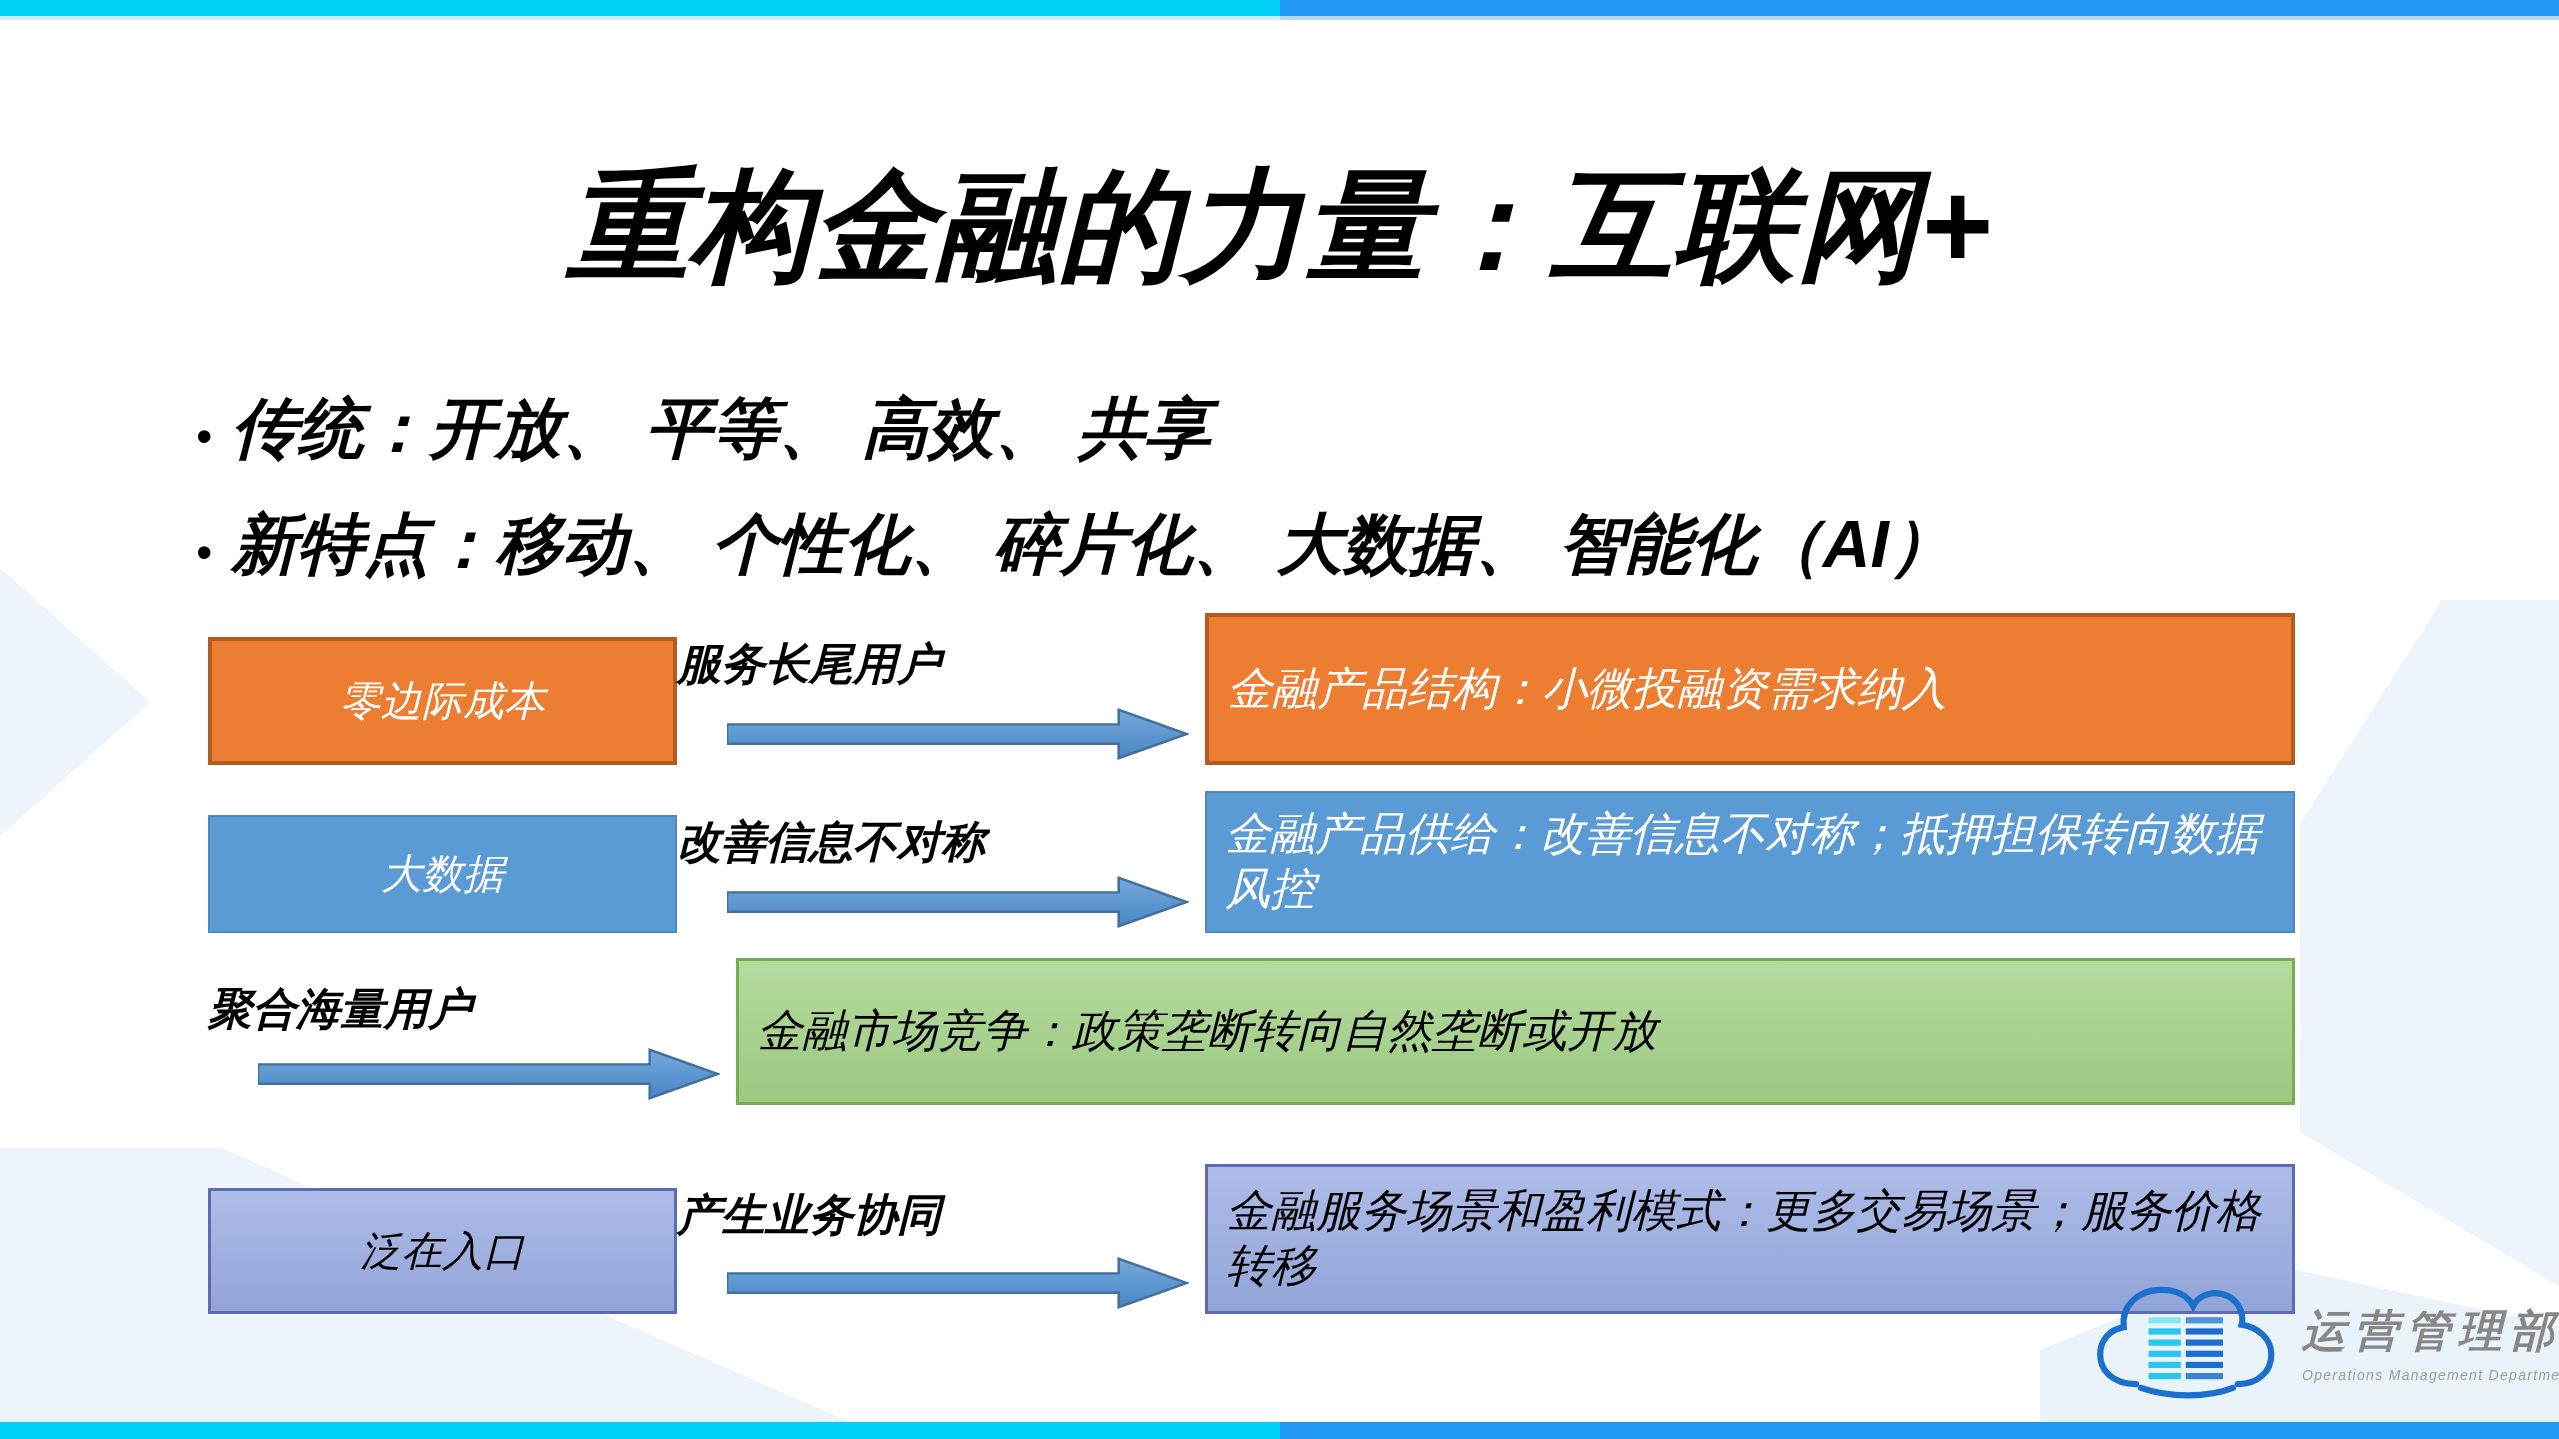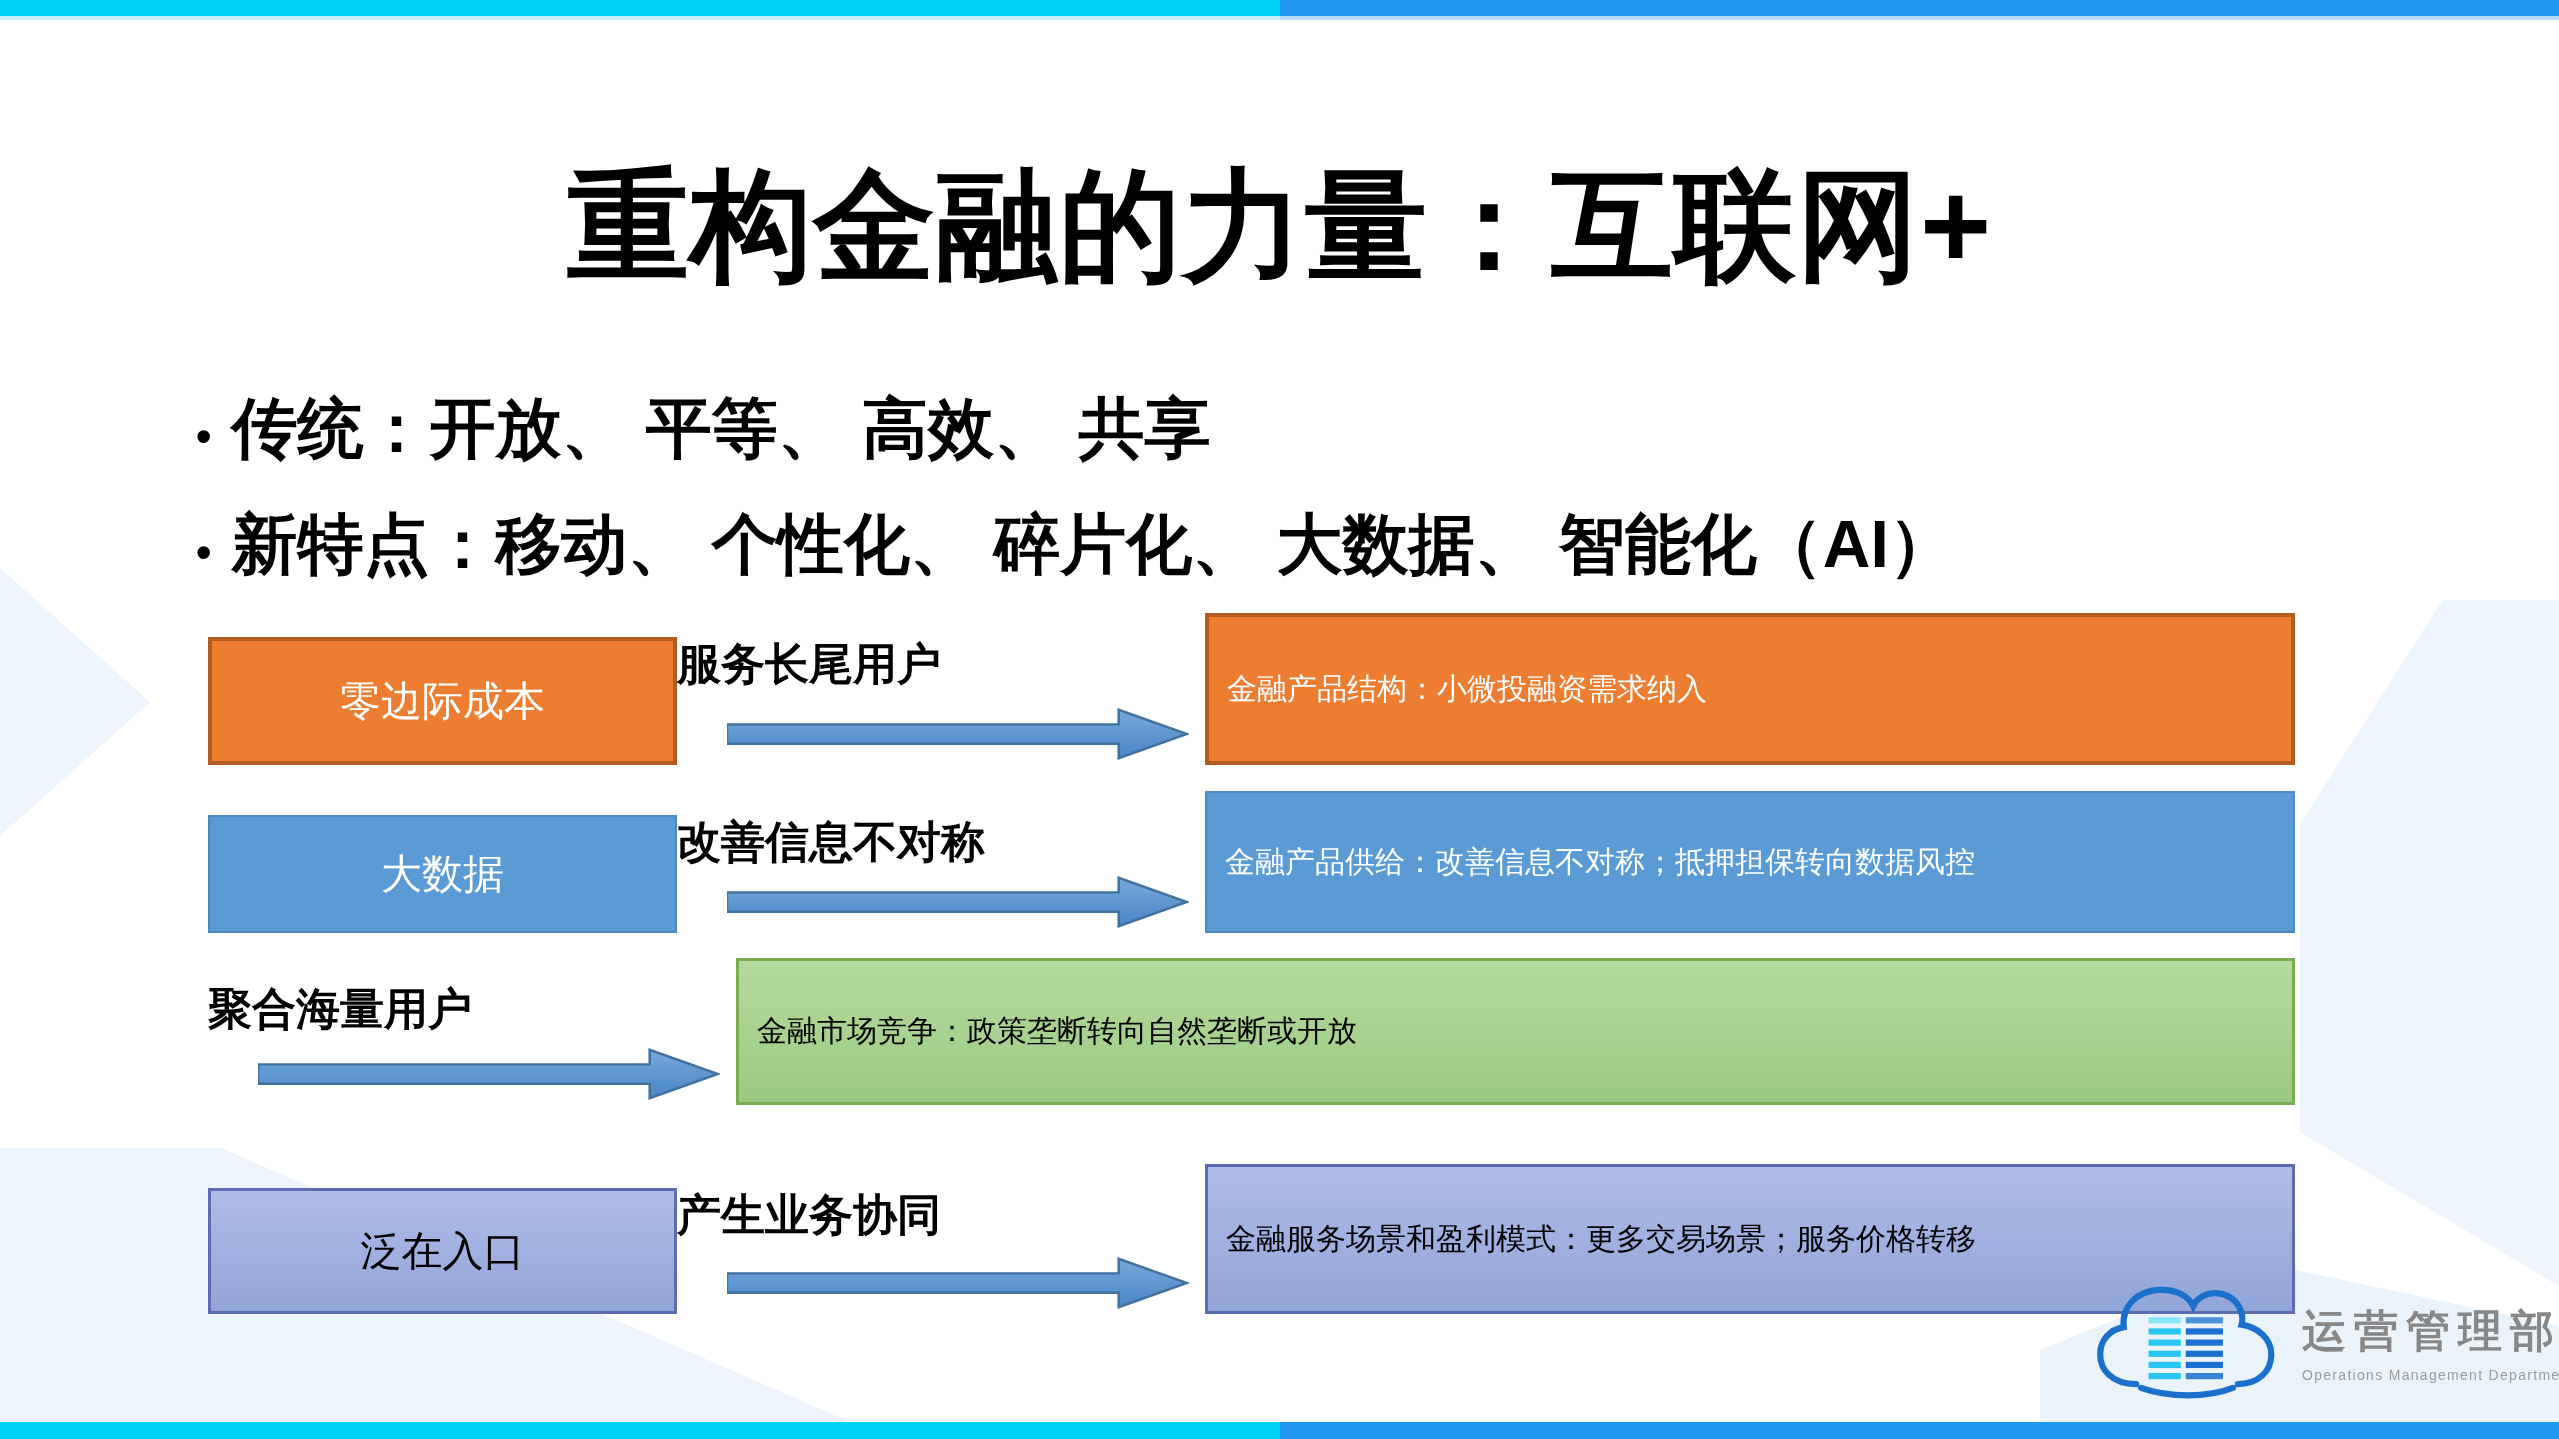--- a/index.html
+++ b/index.html
@@ -1,18 +1,18 @@
 <!DOCTYPE html>
 <html><head>
 <meta charset="utf-8">
 <style>
   html,body{margin:0;padding:0;background:#fff;}
   .slide{
     position:relative;width:2559px;height:1439px;background:#ffffff;overflow:hidden;
-    font-family:"Liberation Sans","DejaVu Sans",sans-serif;color:#000;
+    font-family:"Liberation Sans","DejaVu Sans",sans-serif;color:#000;font-style:italic;
   }
 
   
   .deco{position:absolute;background:#edf4fb;}
   .deco-left-triangle{left:0;top:568px;width:150px;height:268px;clip-path:polygon(0 0,100% 50%,0 100%);}
   .deco-bottom-left{left:0;top:1148px;width:850px;height:274px;clip-path:polygon(0 0,26% 0,100% 100%,0 100%);}
   .deco-right-band{left:2300px;top:600px;width:259px;height:700px;clip-path:polygon(55% 0,100% 0,100% 98%,0 76%,0 32%);}
   .deco-logo-bg{left:2040px;top:1262px;width:519px;height:160px;background:#eaf2fa;clip-path:polygon(0 55%,42% 0,100% 40%,100% 100%,0 100%);}
 
   
@@ -35,21 +35,21 @@
   .row{position:absolute;left:208px;width:2087px;display:flex;align-items:stretch;}
   .sbox{
     width:469px;flex:none;display:flex;align-items:center;justify-content:center;
     font-size:41px;box-sizing:border-box;text-align:center;margin-top:24px;
   }
   .mid{width:528px;flex:none;position:relative;color:#000;}
   .mid-label{margin-top:22px;font-size:44px;font-weight:600;}
   .arrow{position:absolute;left:50px;right:16px;bottom:2px;height:58px;}
   .arrow svg{width:100%;height:100%;display:block;}
   .rbox{
-    flex:1;display:flex;align-items:center;font-size:30px;line-height:1.22;
+    flex:1;display:flex;align-items:center;font-size:45px;line-height:1.22;
     padding:4px 18px;box-sizing:border-box;
   }
 
   .theme-orange .sbox{background:#ed7d31;border:4px solid #b35c22;color:#fff;}
   .theme-orange .rbox{background:#ed7d31;border:4px solid #b35c22;color:#fff;}
   .theme-blue .sbox{background:#5b9bd5;border:2px solid #4d88c0;color:#fff;}
   .theme-blue .rbox{background:#5b9bd5;border:2px solid #4d88c0;color:#fff;}
   .theme-green .sbox{background:linear-gradient(180deg,#b5db9f,#9cc981);border:3px solid #79ad52;color:#000;}
   .theme-green .rbox{background:linear-gradient(180deg,#b5db9f,#9cc981);border:3px solid #79ad52;color:#000;}
   .theme-periwinkle .sbox{background:linear-gradient(180deg,#aebce8,#92a5d8);border:3px solid #5d6cb0;color:#000;}

